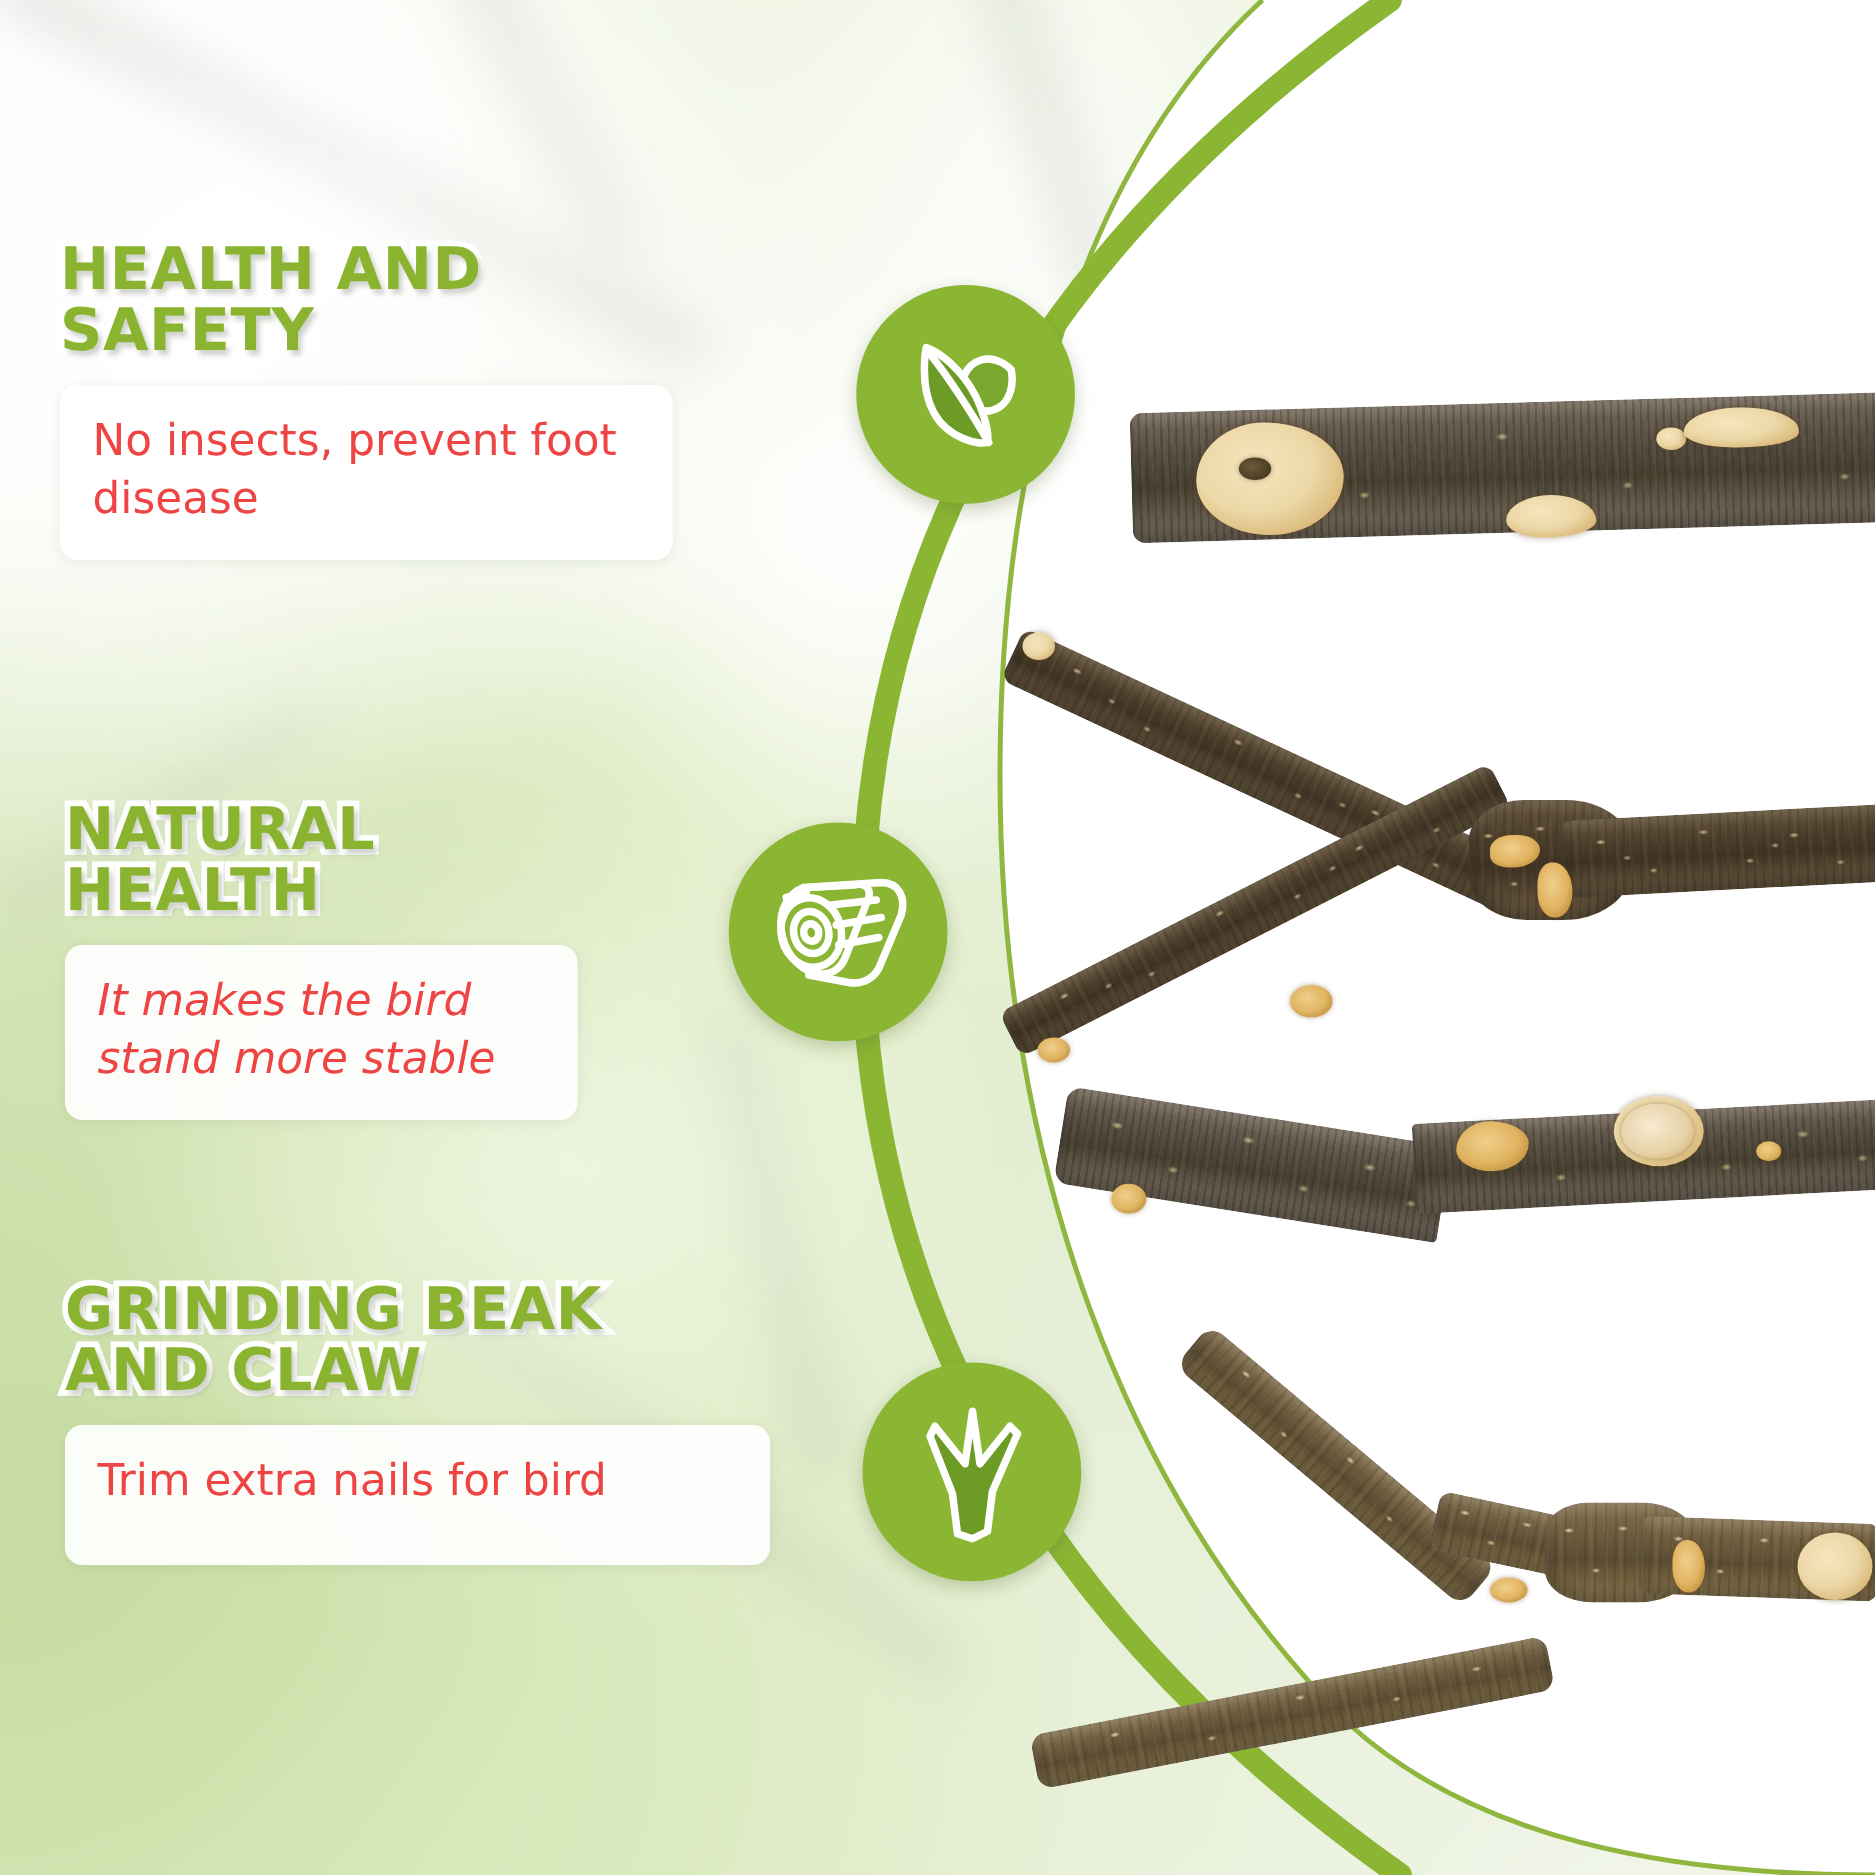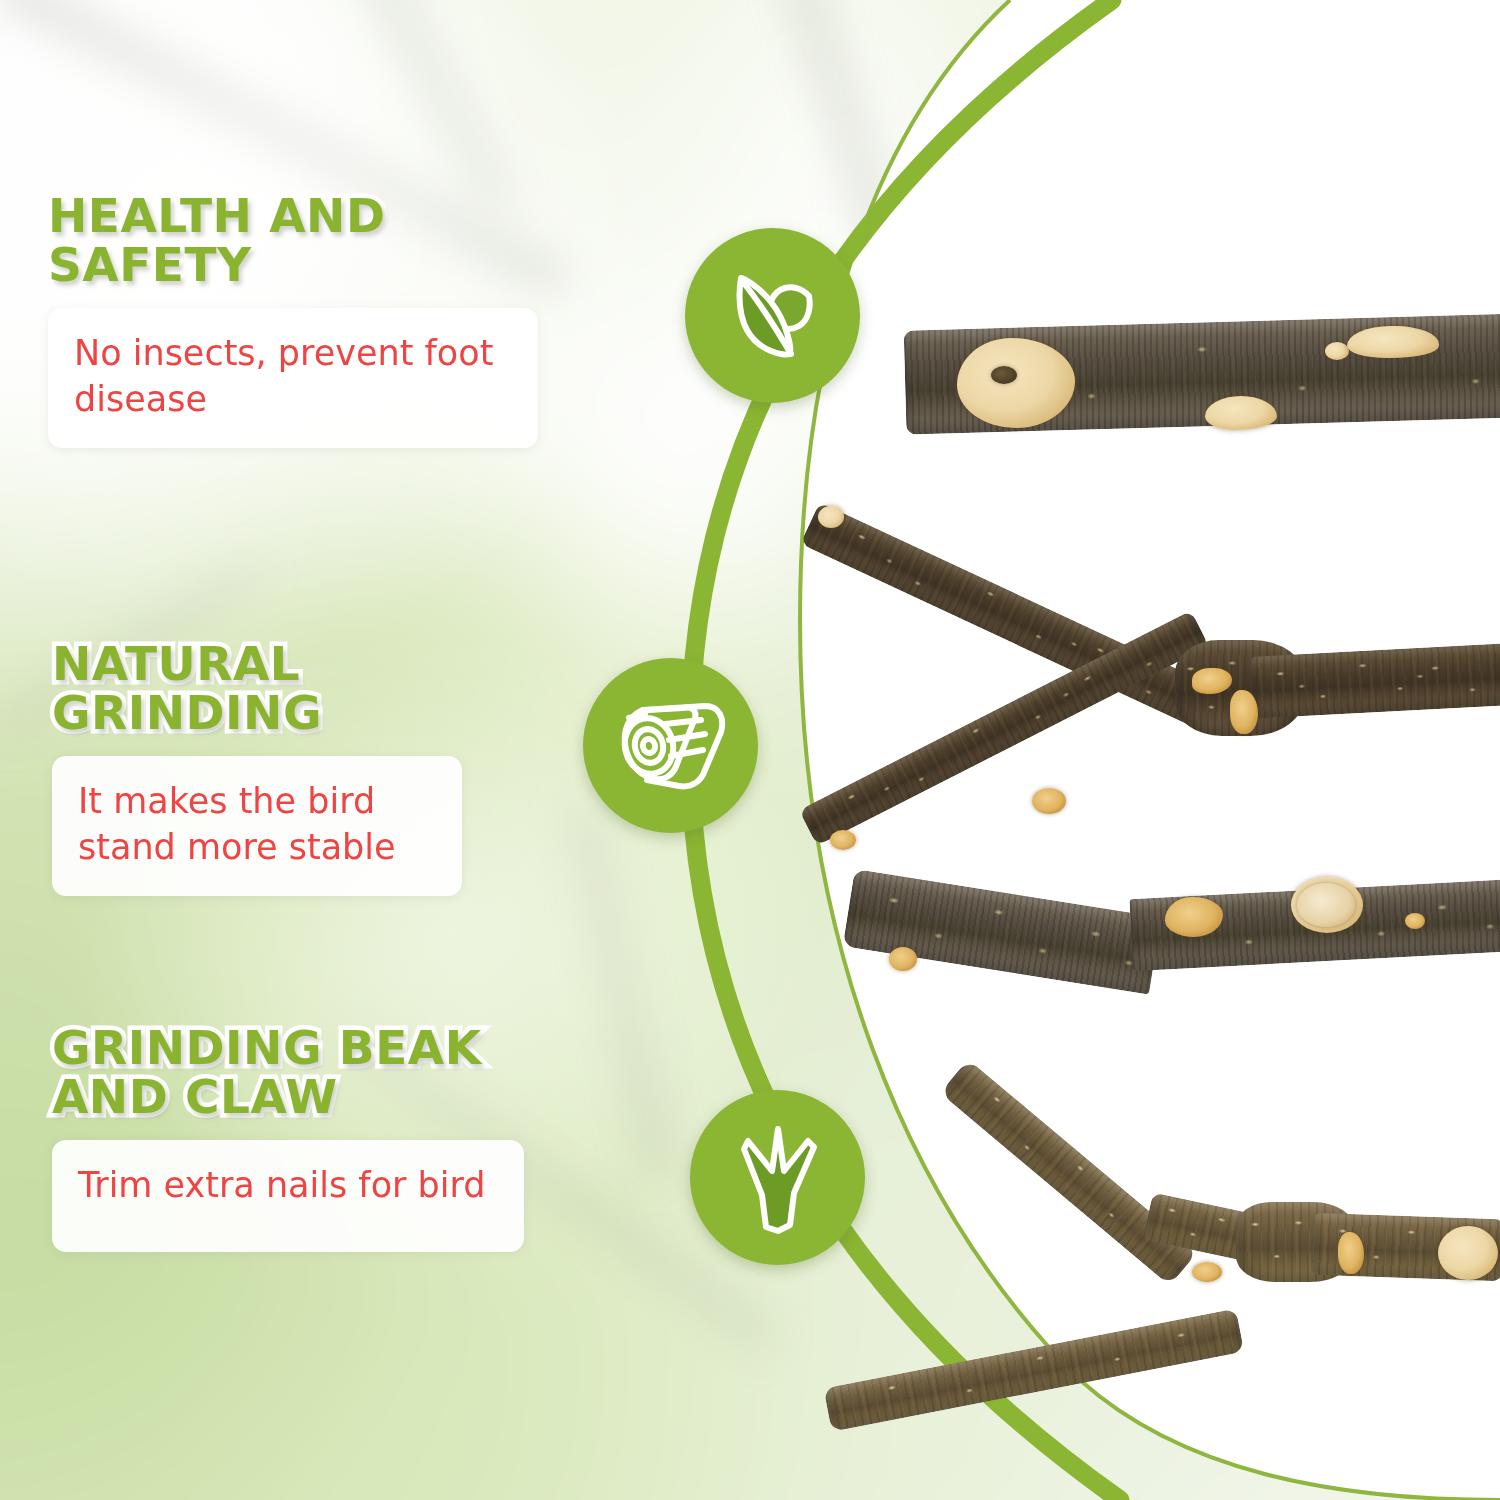--- a/index.html
+++ b/index.html
@@ -90,23 +90,23 @@
     color:#ef4444;
     font-size:35px;
     line-height:1.32;
     font-family:"DejaVu Sans","Liberation Sans",sans-serif;
     white-space:pre-line;
   }
 
   #f1{left:48px;top:192px;width:490px;}
   #f1 .feat-card{width:490px;min-height:112px;}
   #f2{left:52px;top:640px;width:410px;}
-  #f2 .feat-card{width:410px;min-height:128px;}
+  #f2 .feat-card{width:410px;min-height:128px;font-style:italic;}
   #f3{left:52px;top:1024px;width:500px;}
-  #f3 .feat-card{width:472px;min-height:112px;border-radius:14px;}
+  #f3 .feat-card{width:564px;min-height:112px;border-radius:14px;}
 
   
   .branches{position:absolute;left:0;top:0;width:1500px;height:1500px;}
   .stick{position:absolute;}
   .bark{
     position:absolute;
     border-radius:10px;
     background:
       radial-gradient(ellipse 6px 3px at 12% 30%, rgba(233,212,160,.85), rgba(233,212,160,0) 70%),
       radial-gradient(ellipse 5px 3px at 28% 70%, rgba(226,203,150,.8), rgba(226,203,150,0) 70%),
@@ -281,21 +281,21 @@
 
   <div class="feature" id="f1">
     <h2 class="feat-title">HEALTH AND SAFETY</h2>
     <div class="feat-card">
       <p>No insects, prevent foot
 disease</p>
     </div>
   </div>
 
   <div class="feature" id="f2">
-    <h2 class="feat-title">NATURAL GRINDING</h2>
+    <h2 class="feat-title">NATURAL HEALTH</h2>
     <div class="feat-card">
       <p>It makes the bird
 stand more stable</p>
     </div>
   </div>
 
   <div class="feature" id="f3">
     <h2 class="feat-title">GRINDING BEAK
 AND CLAW</h2>
     <div class="feat-card">

